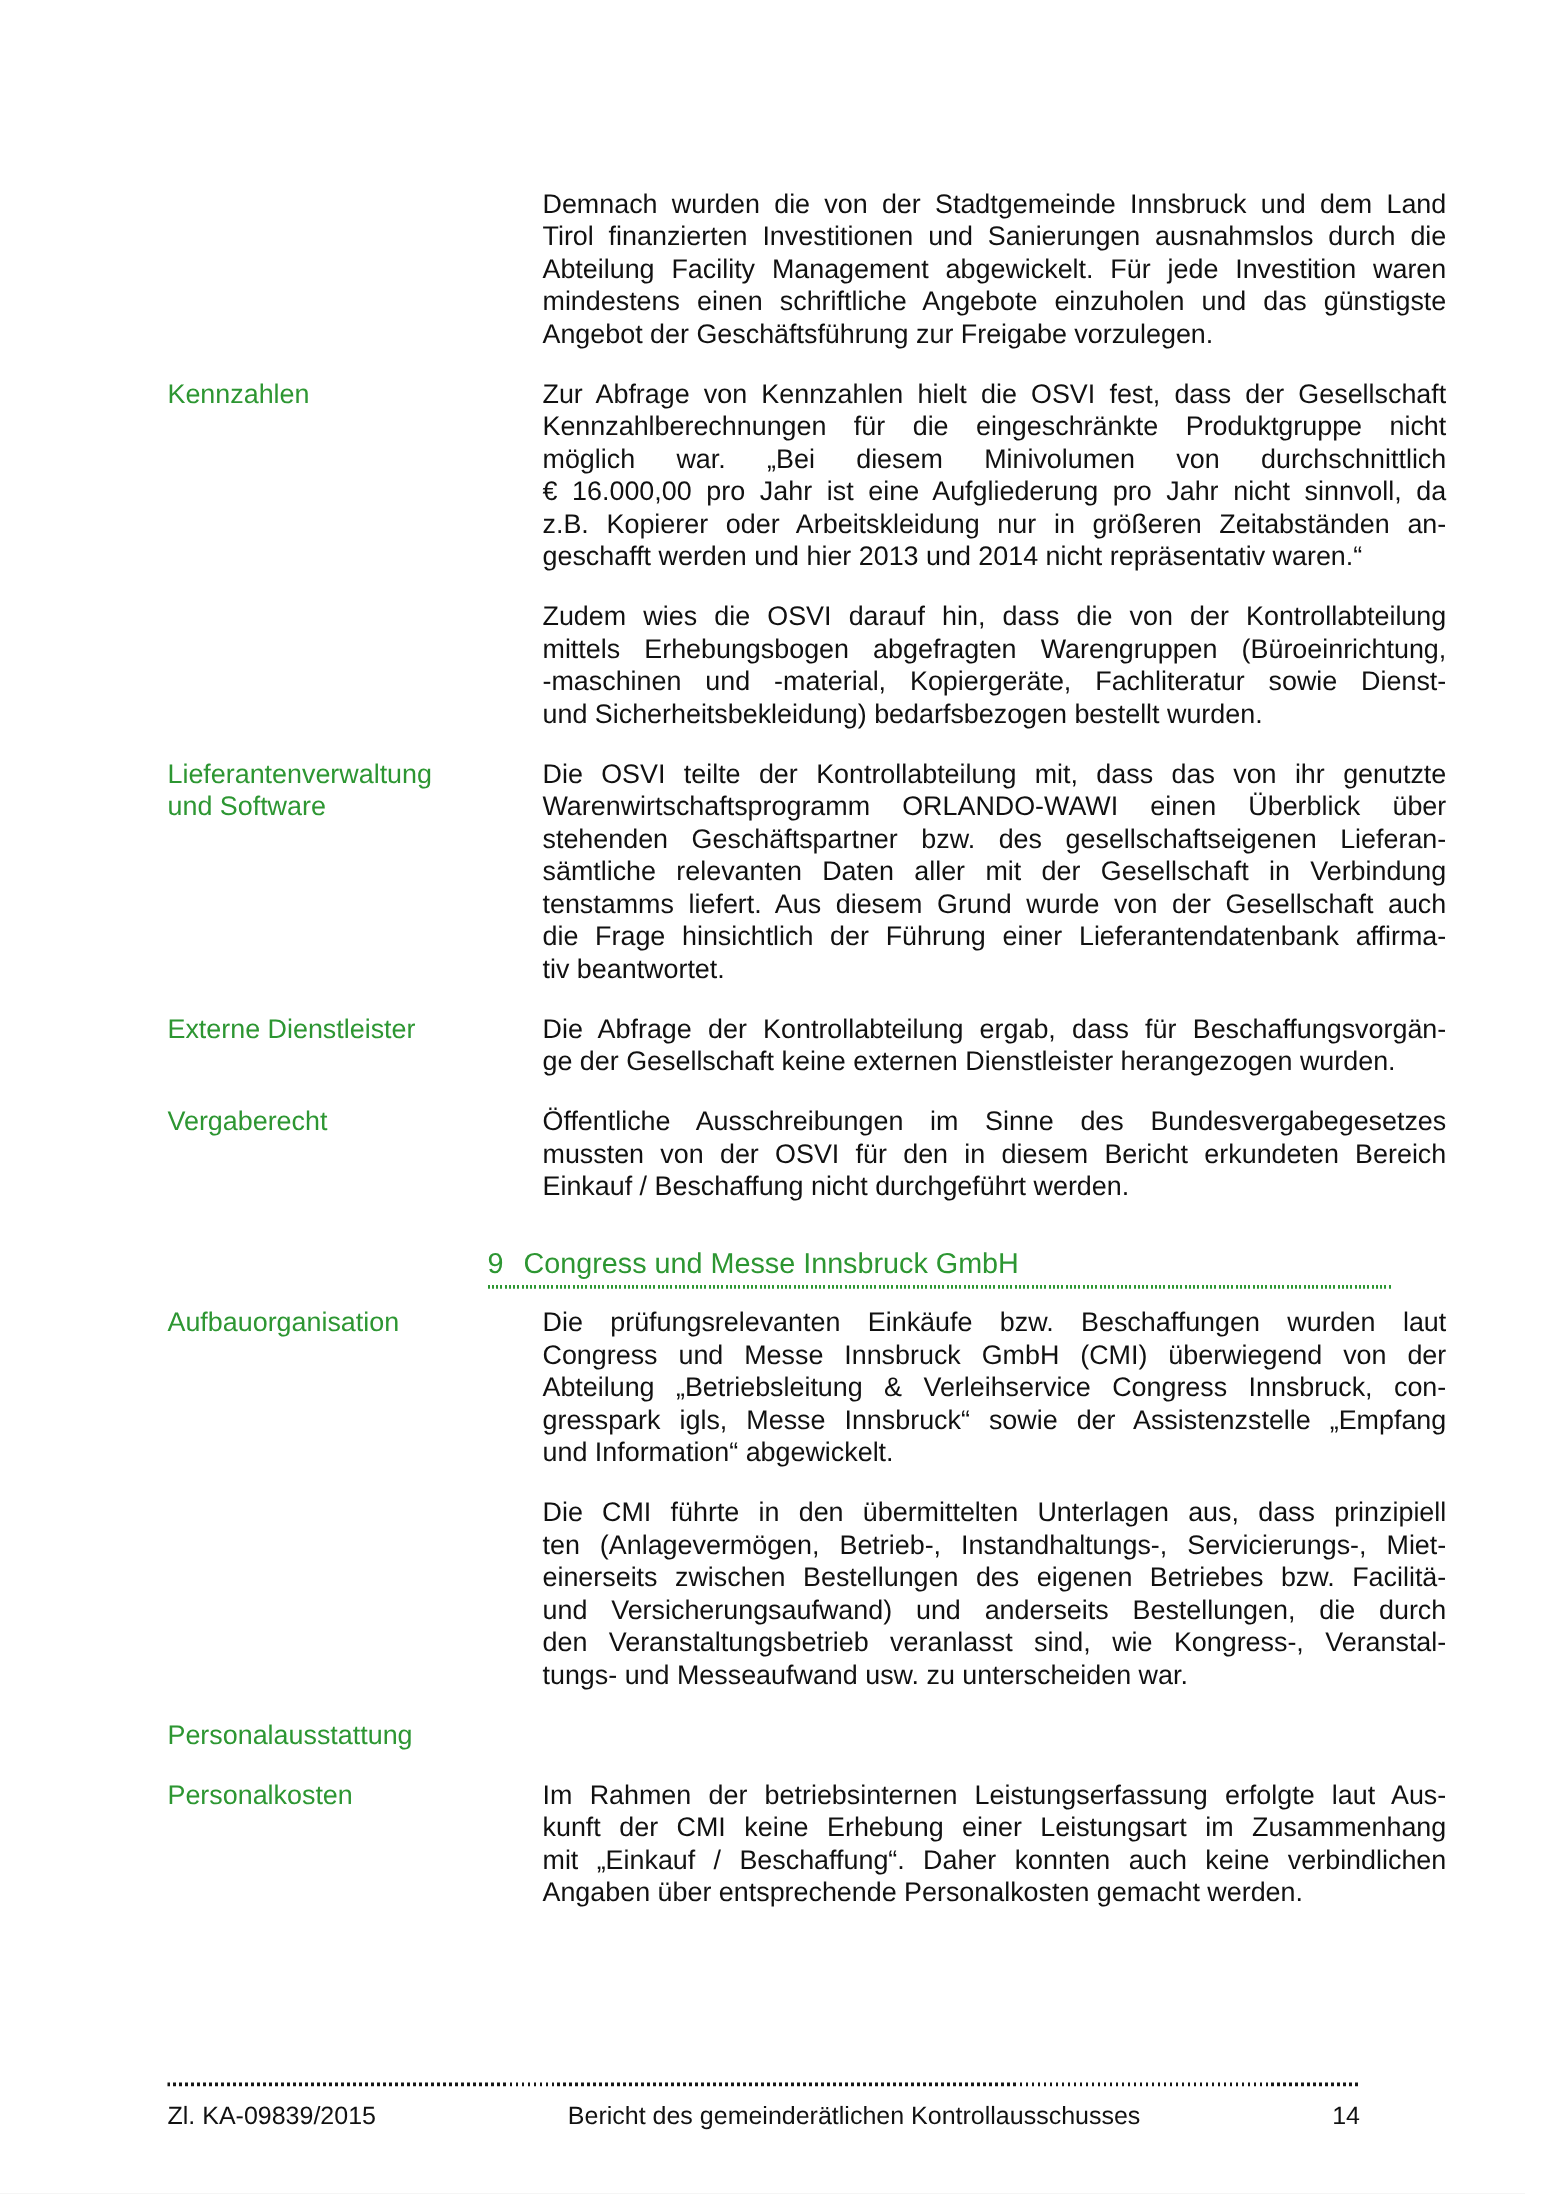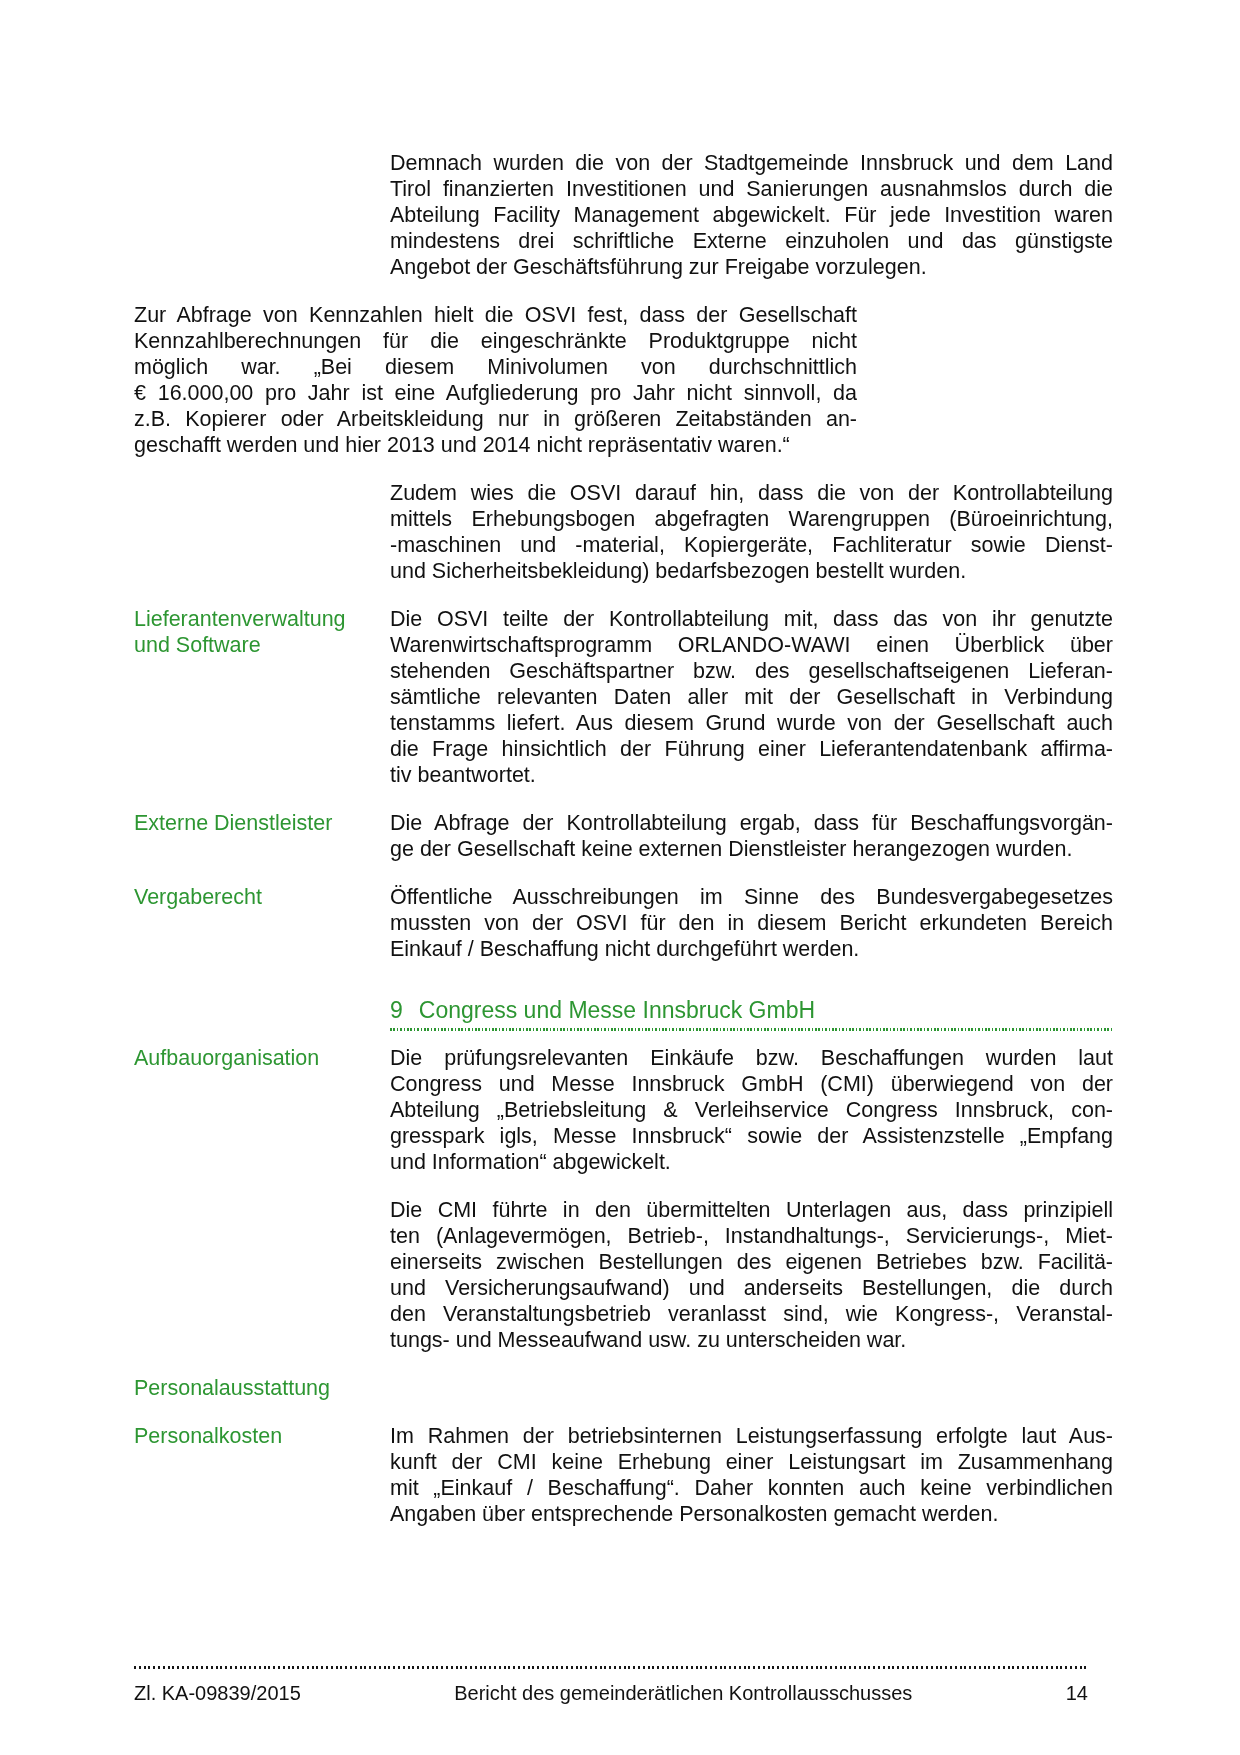--- a/index.html
+++ b/index.html
@@ -18,21 +18,21 @@
     width:979px;
   }
   .section-row { display:flex; margin-bottom:22px; }
   .label-col {
     flex:0 0 256px; width:256px;
     color:var(--accent,#2d9632);
     font-size:21.5px; line-height:26px;
   }
   .body-col {
     flex:0 0 723px; width:723px;
-    font-size:21.5px; line-height:26px;
+    font-size:21.5px; line-height:26px;margin-left:44px;
   }
   .para-line { text-align:justify; text-align-last:justify; }
   .para-line.last { text-align-last:left; }
   .section-heading-wrap {
     margin-left:256px; width:723px;
     margin-top:34px;
   }
   .section-heading {
     color:var(--accent,#2d9632);
     font-size:23px; line-height:28px;
@@ -67,25 +67,28 @@
 <div class="page">
   <div class="content">
 
     <div id="blocks-before">
         <div class="section-row">
           <div class="label-col"></div>
           <div class="body-col">
             <div class="para-line">Demnach wurden die von der Stadtgemeinde Innsbruck und dem Land</div>
             <div class="para-line">Tirol finanzierten Investitionen und Sanierungen ausnahmslos durch die</div>
             <div class="para-line">Abteilung Facility Management abgewickelt. Für jede Investition waren</div>
-            <div class="para-line">mindestens drei schriftliche Externe einzuholen und das günstigste</div>
+            <div class="para-line">mindestens einen schriftliche Angebote einzuholen und das günstigste</div>
             <div class="para-line last">Angebot der Geschäftsführung zur Freigabe vorzulegen.</div>
           </div>
         </div>
         <div class="section-row">
+          <div class="label-col">
+            <div>Kennzahlen</div>
+          </div>
           <div class="body-col">
             <div class="para-line">Zur Abfrage von Kennzahlen hielt die OSVI fest, dass der Gesellschaft</div>
             <div class="para-line">Kennzahlberechnungen für die eingeschränkte Produktgruppe nicht</div>
             <div class="para-line">möglich war. „Bei diesem Minivolumen von durchschnittlich</div>
             <div class="para-line">€ 16.000,00 pro Jahr ist eine Aufgliederung pro Jahr nicht sinnvoll, da</div>
             <div class="para-line">z.B. Kopierer oder Arbeitskleidung nur in größeren Zeitabständen an-</div>
             <div class="para-line last">geschafft werden und hier 2013 und 2014 nicht repräsentativ waren.“</div>
           </div>
         </div>
         <div class="section-row">

